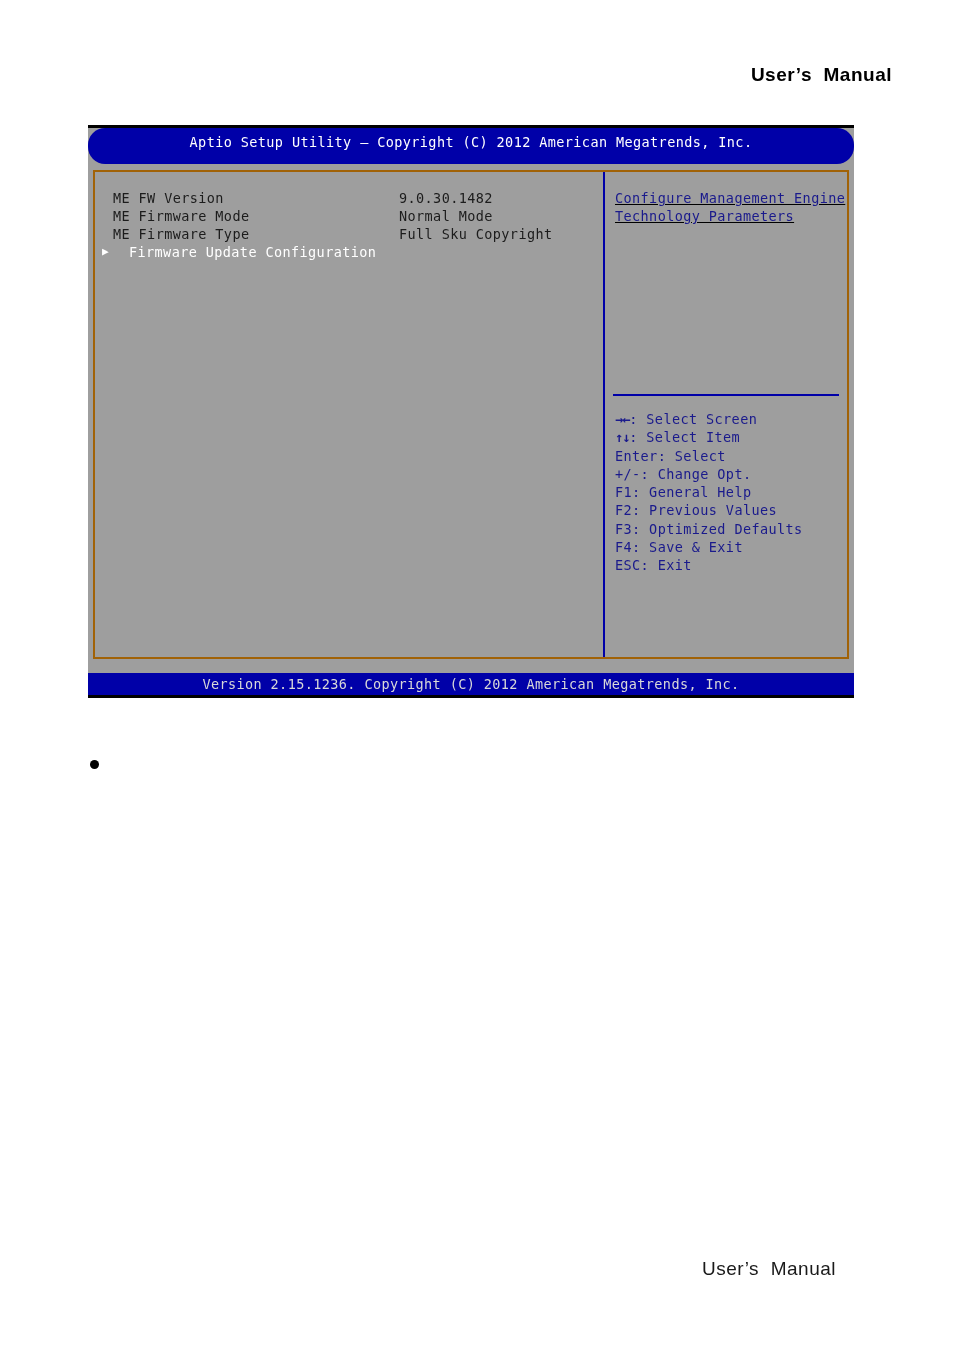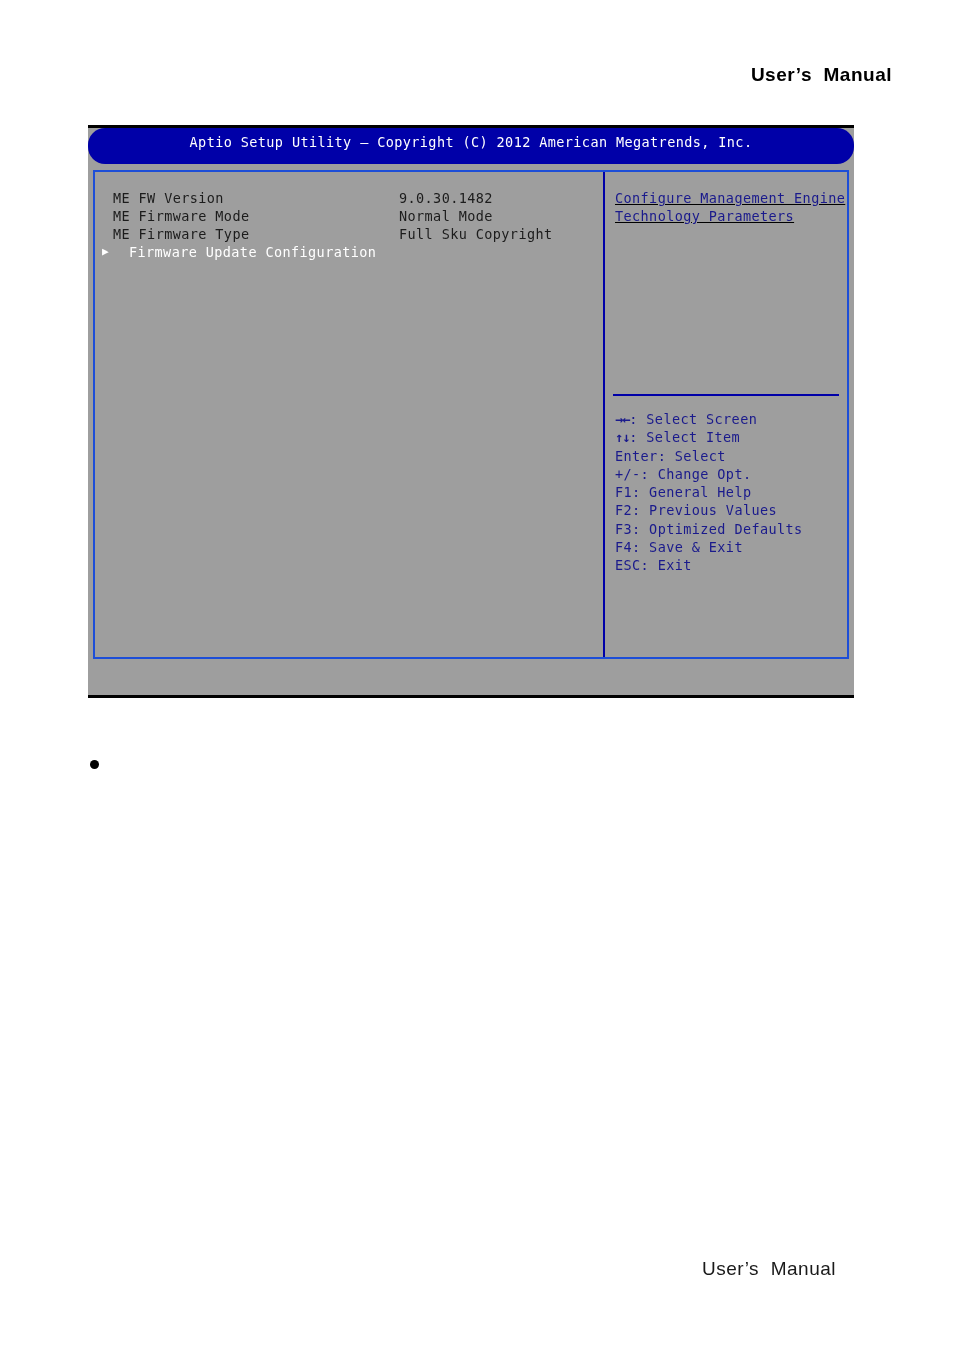--- a/index.html
+++ b/index.html
@@ -128,21 +128,21 @@
     bottom: 30px;
     background: #9e9e9e;
   }
 
   .panel-frame {
     position: absolute;
     left: 5px;
     top: 6px;
     right: 5px;
     bottom: 6px;
-    border: 2px solid #1d4ed8;
+    border: 2px solid #a16207;
     box-sizing: border-box;
   }
   .panel-split {
     position: absolute;
     left: 508px;
     top: 0;
     bottom: 0;
     width: 2px;
     background: #0000a8;
   }
@@ -323,20 +323,23 @@
             <div class="legend-line"><span>F2</span><span>: Previous Values</span></div>
             <div class="legend-line"><span>F3</span><span>: Optimized Defaults</span></div>
             <div class="legend-line"><span>F4</span><span>: Save &amp; Exit</span></div>
             <div class="legend-line"><span>ESC</span><span>: Exit</span></div>
           </div>
         </div>
 
       </div>
     </div>
 
+    <div class="bios-statusbar">
+      <div class="bios-status-text">Version 2.15.1236. Copyright (C) 2012 American Megatrends, Inc.</div>
+    </div>
 
   </div>
 </div>
 
 <div class="bullet-row">
   <span class="bullet-dot"></span>
   <span class="bullet-text"></span>
 </div>
 
 <div class="page-footer">User’s  Manual</div>

